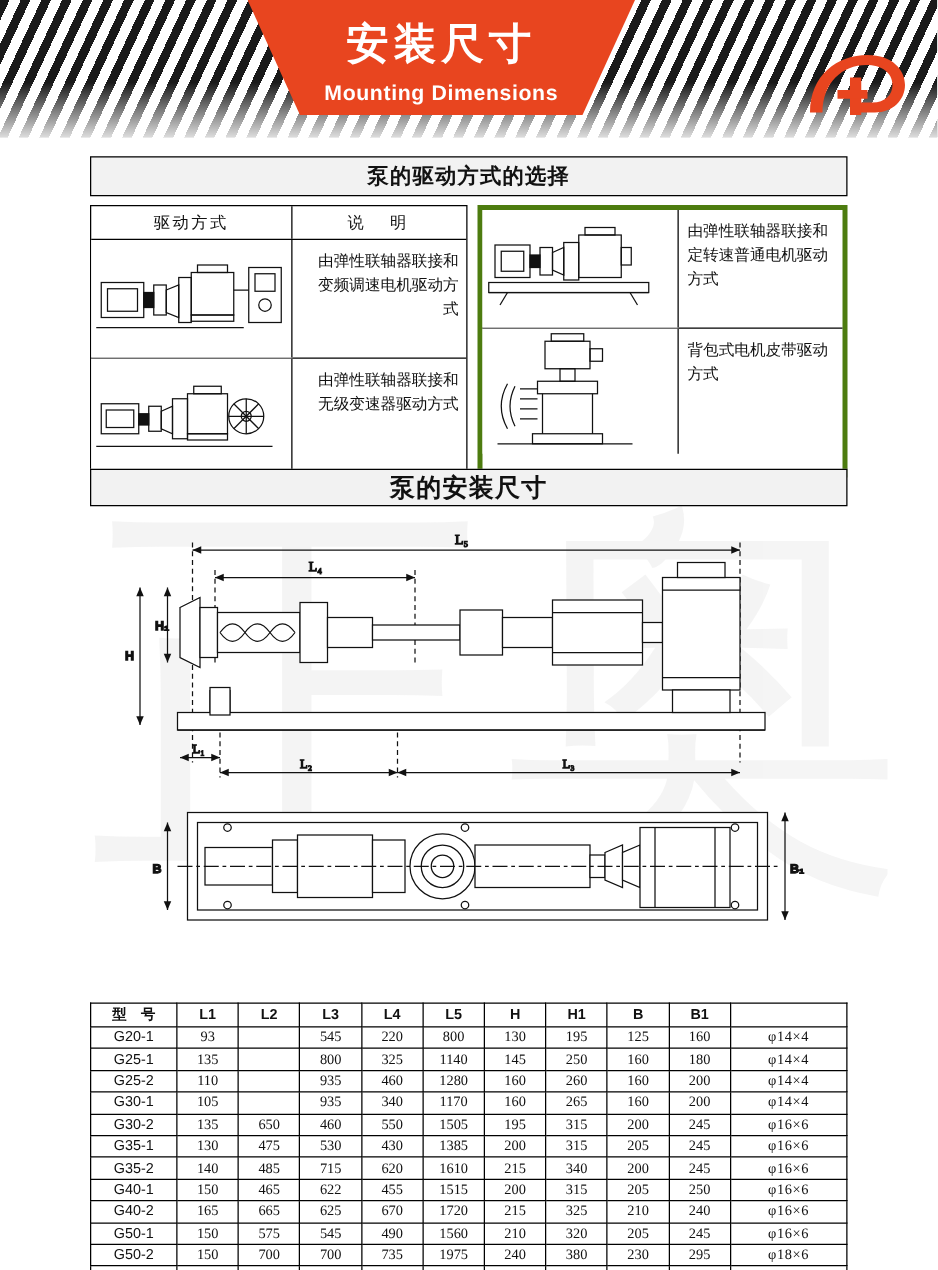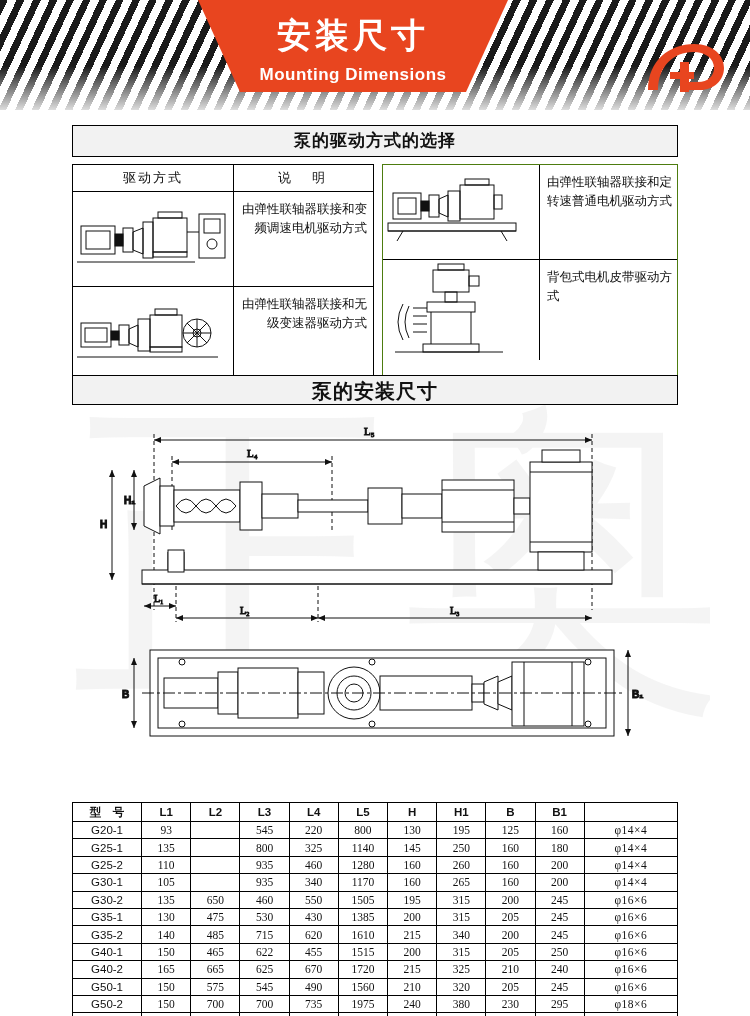--- a/index.html
+++ b/index.html
@@ -118,21 +118,21 @@
   .cellFig{
     width:160px;border-right:1px solid #000;
     height:94px;position:relative;background:#fff;
   }
   .cellTxt{
     flex:1;padding:8px 6px 4px 8px;
     font-size:12.5px;line-height:19px;text-align:right;
   }
   .panelB{
     width:298px;margin-left:8px;
-    border:1px solid #4d7c0f;box-sizing:border-box;
+    border:4px solid #4d7c0f;box-sizing:border-box;
     display:flex;flex-direction:column;
   }
   .rowB{display:flex;border-bottom:1px solid #000;height:94px;}
   .rowB:last-child{border-bottom:none;height:100px;}
   .cellFigB{
     width:156px;border-right:1px solid #000;position:relative;background:#fff;
   }
   .cellTxtB{flex:1;padding:8px 5px 4px 7px;font-size:12.5px;line-height:19px;}
 
   

